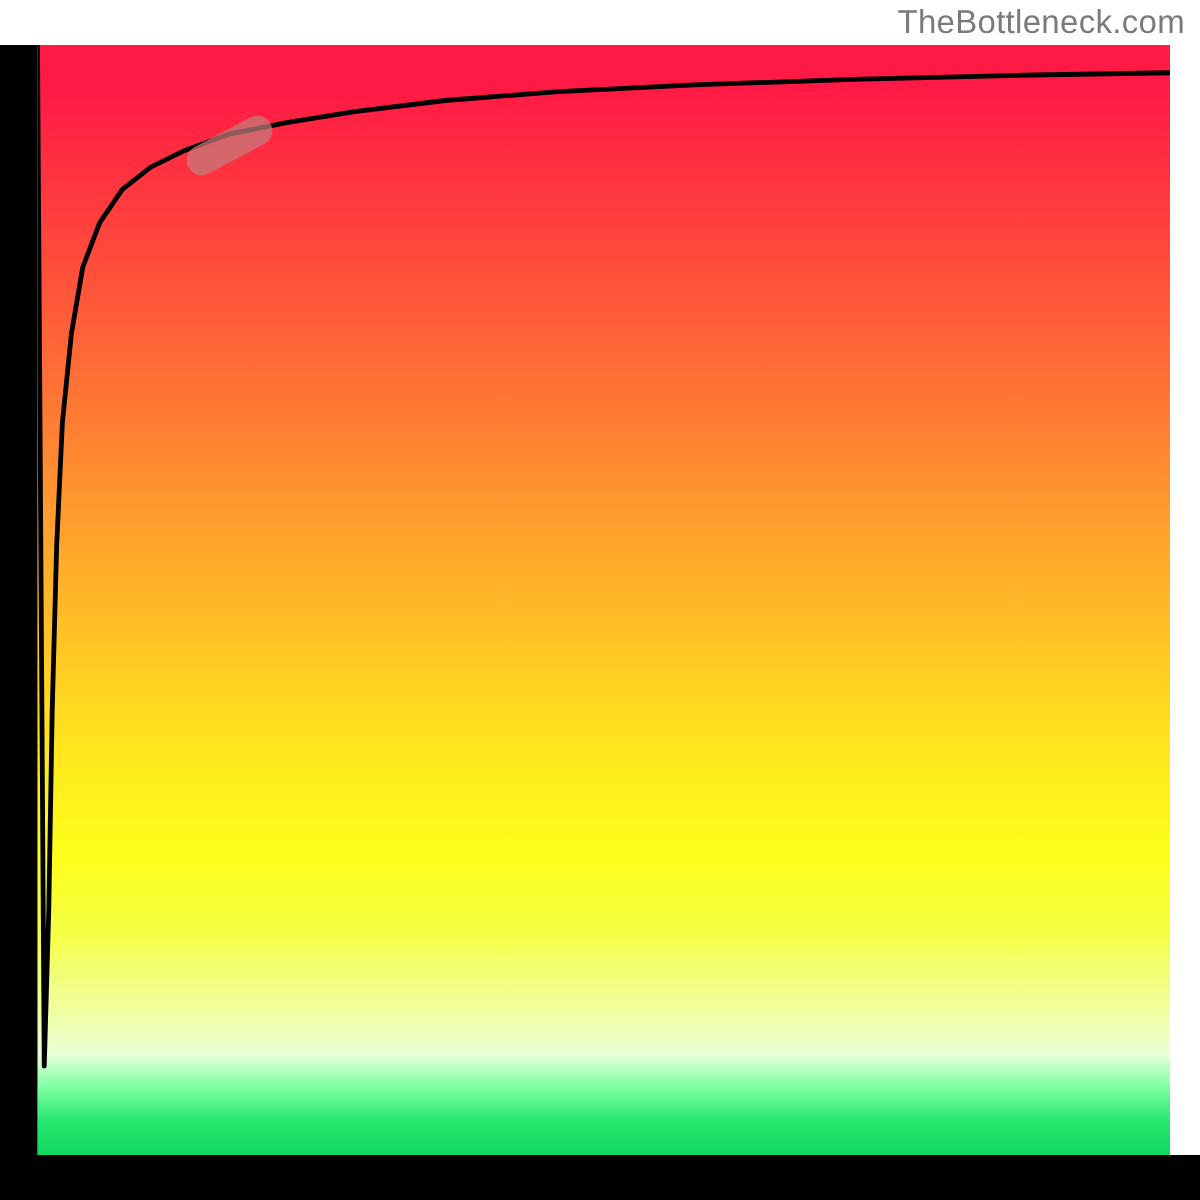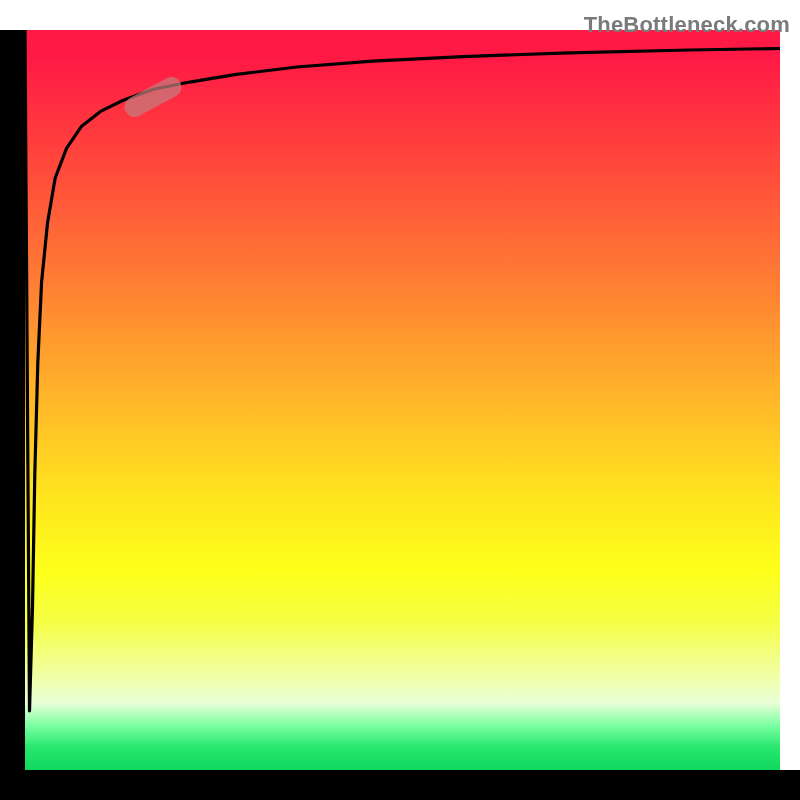--- a/index.html
+++ b/index.html
@@ -10,25 +10,25 @@
     background: #ffffff;
     font-family: Arial, Helvetica, sans-serif;
   }
   .frame {
     position: relative;
     width: 800px;
     height: 800px;
   }
   .watermark {
     position: absolute;
-    top: 12px;
+    top: 2px;
     right: 10px;
     font-size: 22px;
     color: #7a7a7a;
-    font-weight: 700;
+    font-weight: 400;
     letter-spacing: 0.2px;
     z-index: 30;
   }
   .plot-bg {
     position: absolute;
     left: 25px;
     top: 30px;
     width: 755px;
     height: 740px;
     z-index: 1;

